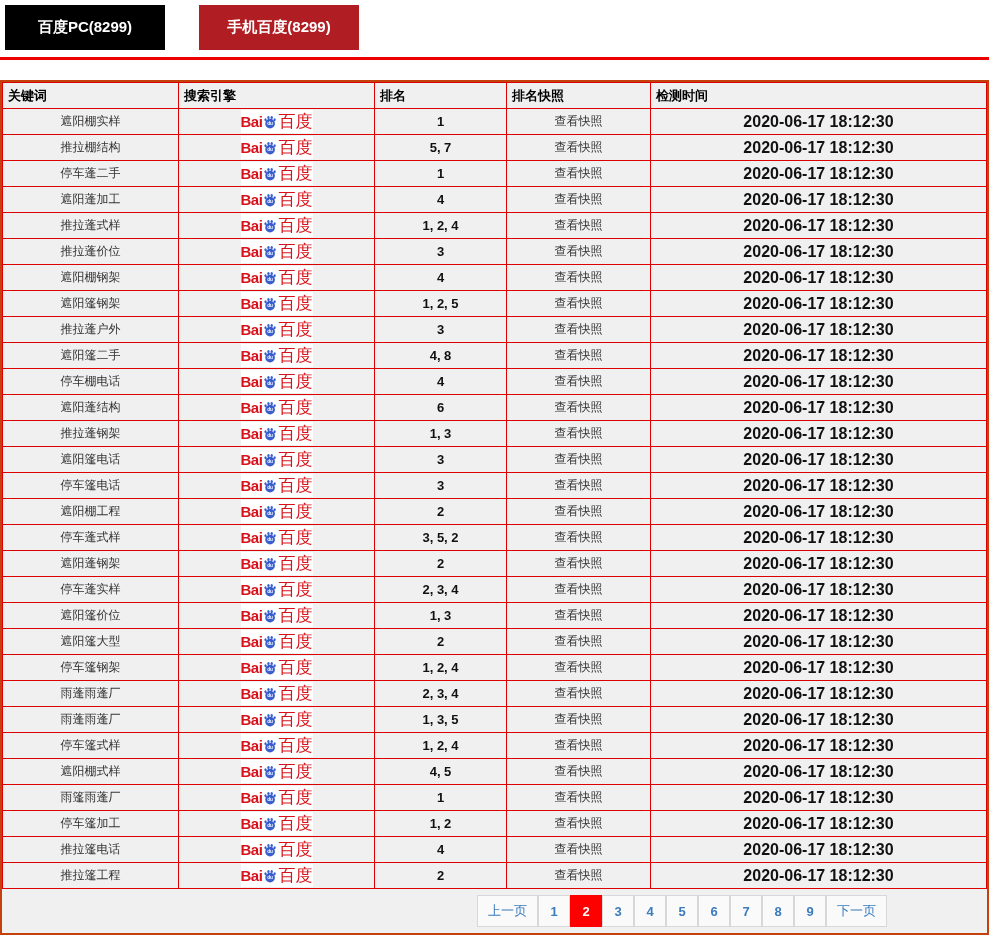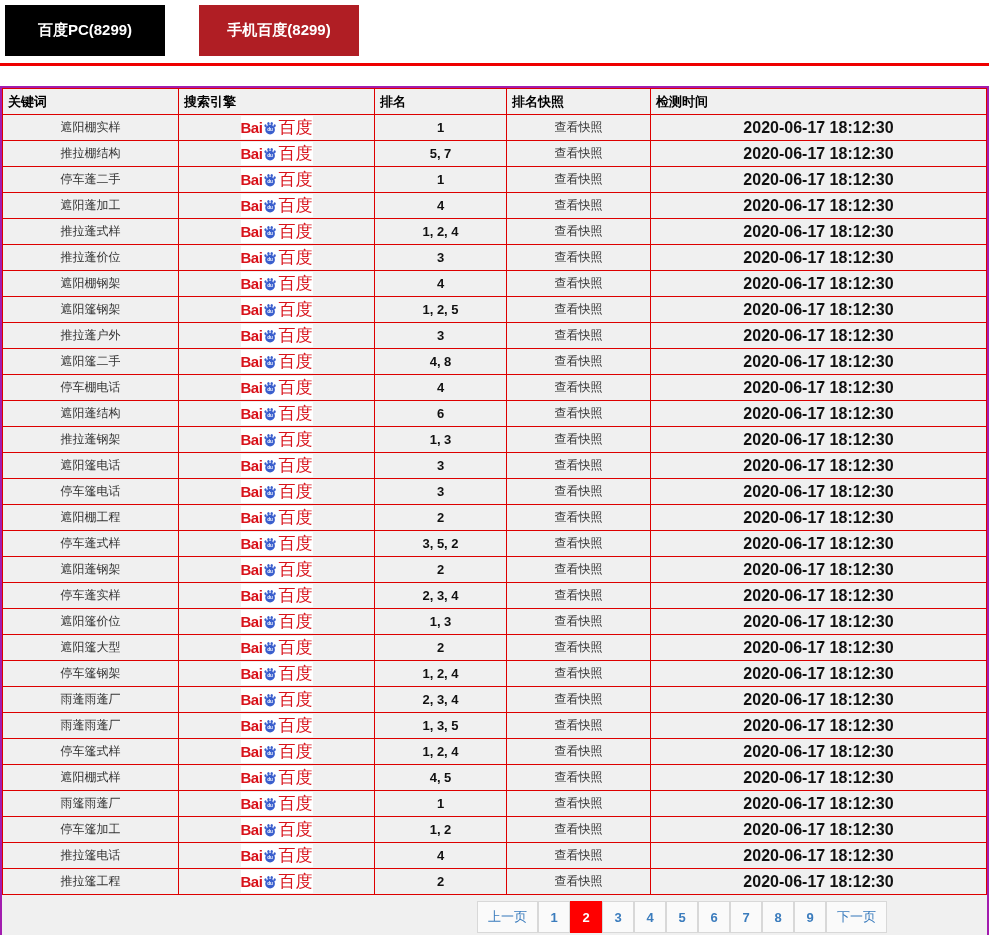--- a/index.html
+++ b/index.html
@@ -8,31 +8,31 @@
     background: #f0f0f0;
     font-family: "Liberation Sans", "DejaVu Sans", sans-serif;
     color: #333;
   }
   .page { width: 989px; }
 
   
   .header-band { background: #ffffff; padding-top: 5px; }
   .tabs { display: flex; gap: 6px; padding-left: 5px; }
   .tab {
-    width: 160px; height: 51px;
+    width: 160px; height: 45px;
     display: flex; align-items: center; justify-content: center;
     color: #fff; font-weight: bold; font-size: 15px; cursor: pointer;
   }
   .tab-pc { background: #000000; }
   .tab-mobile { background: #b01e24; margin-left: 28px; }
   .red-line { height: 3px; background: #ee0000; margin-top: 7px; }
   .gap { height: 20px; background: #ffffff; }
 
   
-  .content-box { border: 2px solid #a21caf; background: #4c1d95; }
+  .content-box { border: 2px solid #c2410c; background: #4c1d95; }
 
   table { width: 100%; border-collapse: collapse; table-layout: fixed; }
   col.c-kw   { width: 176px; }
   col.c-eng  { width: 196px; }
   col.c-rank { width: 132px; }
   col.c-snap { width: 144px; }
   th, td {
     border: 1px solid #dd0000;
     height: 26px;
     background: #f0f0f0;

